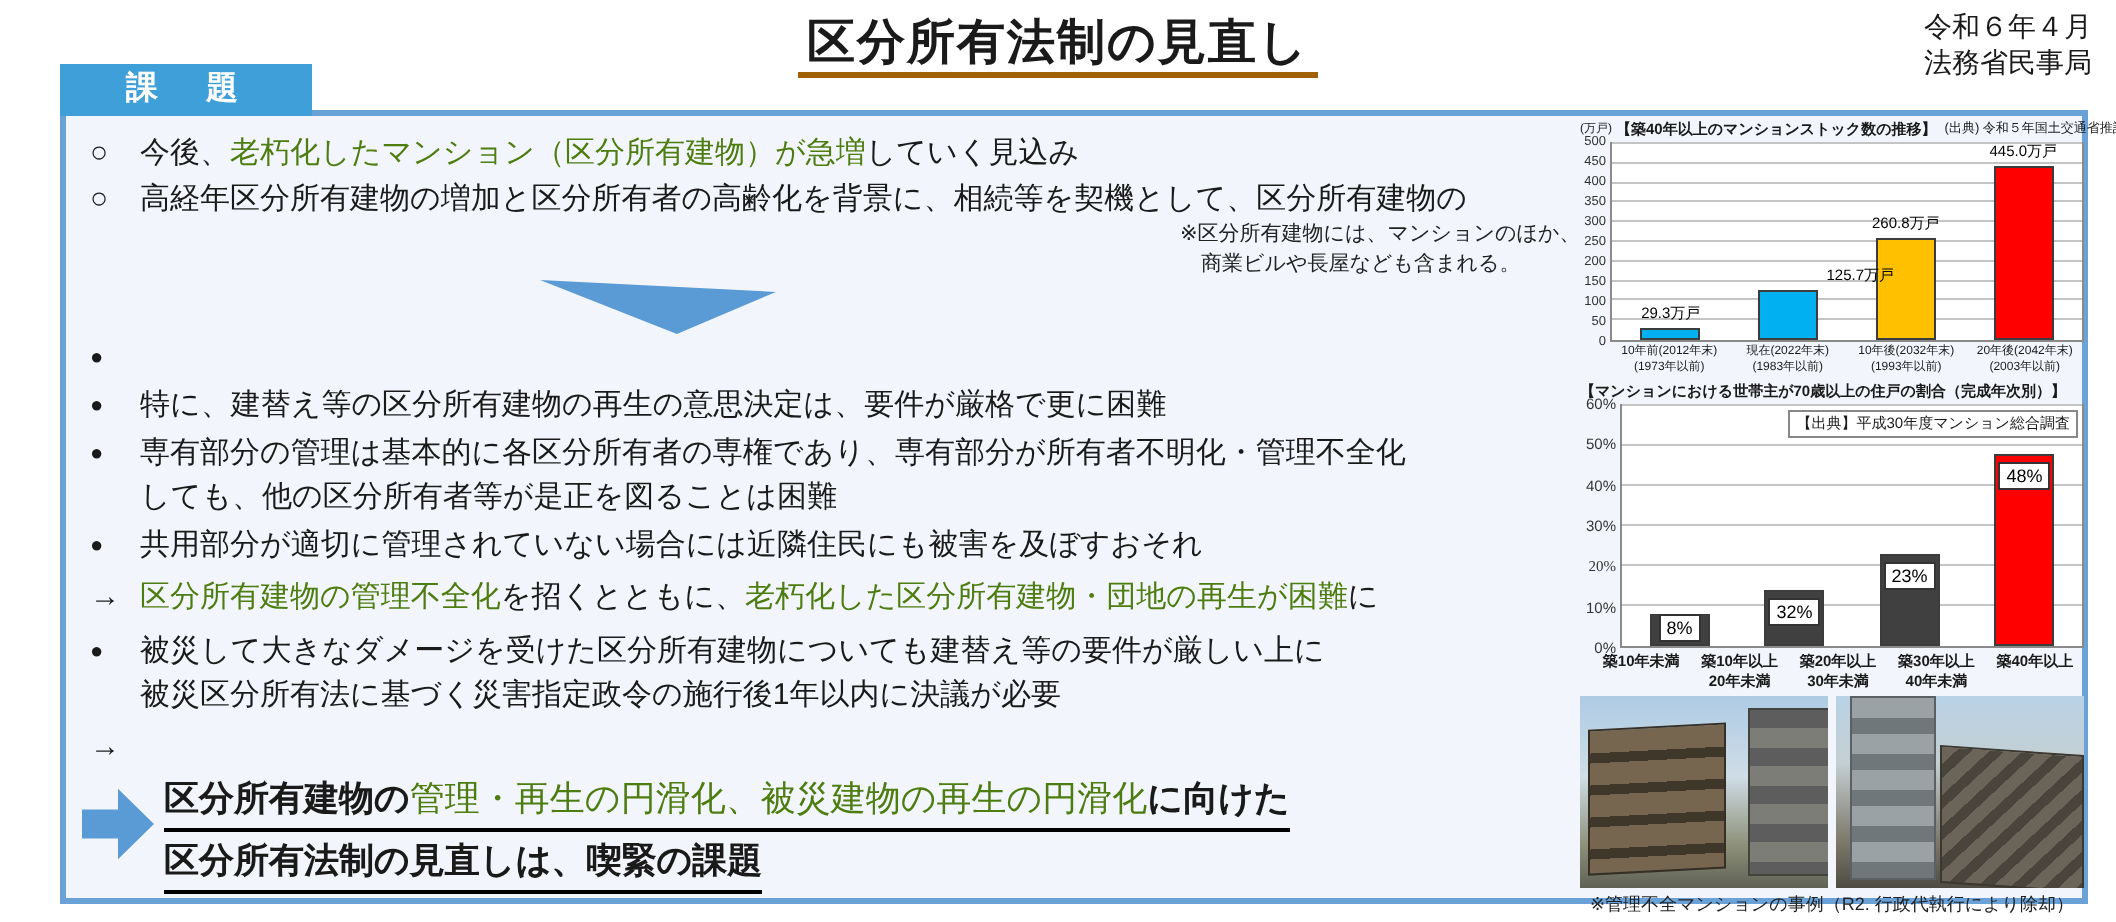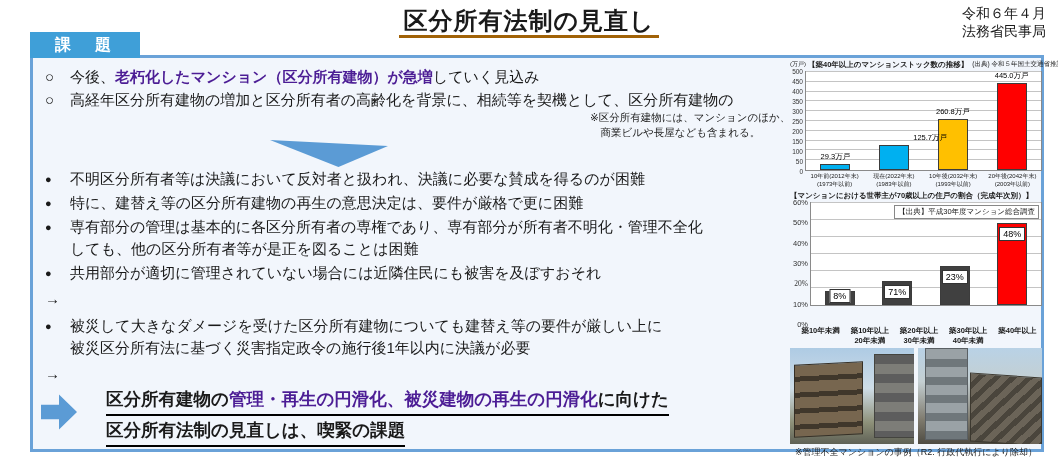--- a/index.html
+++ b/index.html
@@ -9,44 +9,44 @@
     font-family:"Liberation Sans","DejaVu Sans",sans-serif; overflow:hidden; color:#1a1a1a;
   }
   #slide { position:absolute; inset:0; }
 
   
   .title { position:absolute; top:5px; left:0; width:100%; text-align:center; font-size:24px; font-weight:bold; letter-spacing:1px; }
   .title span { border-bottom:3px solid #a16207; padding:0 4px 1px 4px; }
   .date-block { position:absolute; top:4px; right:12px; font-size:14px; line-height:18px; font-weight:500; text-align:left; }
 
   
-  .issue-tab { position:absolute; left:30px; top:32px; width:110px; height:26px; background:#3f9fd8;
+  .issue-tab { position:absolute; left:30px; top:32px; width:126px; height:26px; background:#3f9fd8;
     color:#fff; font-weight:bold; font-size:16px; text-align:center; line-height:26px; letter-spacing:4px; z-index:5; }
 
   
   .main-box { position:absolute; left:30px; top:55px; width:1014px; height:397px;
     border:3px solid #6aa2d8; background:#f2f6fc; }
 
   .text-line { display:flex; line-height:23px; font-size:15px; }
   .marker { width:25px; flex:none; }
   .marker.dot { font-size:11px; }
   .marker.arr { font-size:15px; }
-  .red-em { color:#4c1d95; font-weight:bold;margin-top:16px; }
+  .red-em { color:#4d7c0f; font-weight:normal;margin-top:16px; }
 
   .content-intro { position:absolute; left:12px; top:7px; width:748px; }
   .note { position:absolute; left:557px; top:52px; width:218px; font-size:10.5px; line-height:14.5px; white-space:pre-line; color:#222; }
   .down-arrow { position:absolute; left:237px; top:82px; width:118px; height:27px; background:#5b9bd5;
     clip-path:polygon(0 0, 100% 22%, 58% 100%); }
 
   .content-bullets { position:absolute; left:12px; top:110px; width:748px; }
   .content-bullets .text-line { line-height:22px; margin-bottom:2px; }
   .content-bullets .text-line.arrow-line { margin:4px 0 5px 0; }
   .content-bullets .text-line.cont-line { margin-top:-2px; }
 
-  .conclusion { position:absolute; left:8px; top:327px; display:flex; gap:29px; }
+  .conclusion { position:absolute; left:8px; top:327px; display:flex; gap:5px; }
   .big-arrow { width:36px; height:40px; background:#5b9bd5; margin-top:7px; flex:none;
     clip-path:polygon(0 32%, 50% 32%, 50% 6%, 100% 50%, 50% 94%, 50% 68%, 0 68%); }
   .conclusion-text { font-size:17.5px; font-weight:bold; line-height:29px; }
   .conclusion-text .u { display:table; border-bottom:2px solid #000; padding-bottom:0; }
 
   
   .right-col { position:absolute; left:757px; top:2px; width:252px; }
   .chart { position:absolute; left:0; width:252px; background:transparent; }
   .chart1 { top:0; }
   .chart2 { top:131px; }
@@ -55,21 +55,21 @@
   .chart-title { font-size:7.5px; font-weight:bold; white-space:nowrap; }
   .chart-source { font-size:6.5px; white-space:nowrap; margin-left:2px; }
   .chart-body { display:flex; }
   .ylabels { position:relative; flex:none; }
   .chart1 .ylabels { width:15px; height:100px; }
   .chart2 .ylabels { width:20px; height:122px; }
   .ylab { position:absolute; right:2px; transform:translateY(50%); font-size:6.5px; color:#333; }
   .chart2 .ylab { font-size:7.5px; }
   .plot { position:relative; flex:1; background:#fff; border:1px solid #8a8a8a; }
   .chart1 .plot { height:100px; }
-  .chart2 .plot { height:104px; }
+  .chart2 .plot { height:122px; }
   .gridline { position:absolute; left:0; right:0; height:1px; background:#c4c4c4; z-index:1; }
   .bars { position:absolute; inset:0; display:flex; justify-content:space-around; align-items:flex-end; z-index:2; }
   .bar-slot { position:relative; height:100%; display:flex; align-items:flex-end; justify-content:center; }
   .chart1 .bar-slot { width:30px; }
   .chart2 .bar-slot { width:30px; }
   .bar { width:100%; border:1px solid #3c3c3c; }
   .bar-label { position:absolute; left:50%; transform:translateX(-50%); font-size:7.5px; white-space:nowrap; z-index:3; color:#000; }
   .bar-label.boxed { background:#fff; border:1px solid #333; padding:1px 3px; font-size:9px; }
   .chart-source-box { position:absolute; top:2px; right:2px; z-index:4; background:#fff; border:1px solid #888;
     font-size:7.5px; padding:1px 3px; white-space:nowrap; }
@@ -129,40 +129,40 @@
       </div>
 
     <div class="note">※区分所有建物には、マンションのほか、
 　商業ビルや長屋なども含まれる。</div>
 
     <div class="down-arrow"></div>
 
     <div class="content-bullets">
         <div class="text-line">
           <span class="marker dot">●</span>
-          <span><span>不明区分所有者等は決議において反対者と扱われ、決議に必要な賛成を得るのが困難</span></span>
         </div>
         <div class="text-line">
           <span class="marker dot">●</span>
           <span><span>特に、建替え等の区分所有建物の再生の意思決定は、要件が厳格で更に困難</span></span>
         </div>
         <div class="text-line">
           <span class="marker dot">●</span>
           <span><span>専有部分の管理は基本的に各区分所有者の専権であり、専有部分が所有者不明化・管理不全化</span></span>
         </div>
         <div class="text-line cont-line">
           <span class="marker"></span>
           <span><span>しても、他の区分所有者等が是正を図ることは困難</span></span>
         </div>
         <div class="text-line">
           <span class="marker dot">●</span>
           <span><span>共用部分が適切に管理されていない場合には近隣住民にも被害を及ぼすおそれ</span></span>
         </div>
         <div class="text-line arrow-line">
           <span class="marker arr">→</span>
+          <span><span class="red-em">区分所有建物の管理不全化</span><span>を招くとともに、</span><span class="red-em">老朽化した区分所有建物・団地の再生が困難</span><span>に</span></span>
         </div>
         <div class="text-line">
           <span class="marker dot">●</span>
           <span><span>被災して大きなダメージを受けた区分所有建物についても建替え等の要件が厳しい上に</span></span>
         </div>
         <div class="text-line cont-line">
           <span class="marker"></span>
           <span><span>被災区分所有法に基づく災害指定政令の施行後1年以内に決議が必要</span></span>
         </div>
         <div class="text-line arrow-line">
@@ -266,21 +266,21 @@
             </div>
           <div class="plot">
             <div class="chart-source-box chart-source">【出典】平成30年度マンション総合調査</div>
             <div class="bars">
                 <div class="bar-slot">
                   <div class="bar" style="height: 13.3333%; background: rgb(64, 64, 64);"></div>
                   <div class="bar-label boxed" style="bottom: max(2px, 13.3333% - 18px);">8%</div>
                 </div>
                 <div class="bar-slot">
                   <div class="bar" style="height: 23.3333%; background: rgb(64, 64, 64);"></div>
-                  <div class="bar-label boxed" style="bottom: max(2px, 23.3333% - 18px);">71%</div>
+                  <div class="bar-label boxed" style="bottom: max(2px, 23.3333% - 18px);">32%</div>
                 </div>
                 <div class="bar-slot">
                   <div class="bar" style="height: 38.3333%; background: rgb(64, 64, 64);"></div>
                   <div class="bar-label boxed" style="bottom: max(2px, 38.3333% - 18px);">23%</div>
                 </div>
                 <div class="bar-slot">
                   <div class="bar" style="height: 80%; background: rgb(255, 0, 0);"></div>
                   <div class="bar-label boxed" style="bottom: max(2px, 80% - 18px);">48%</div>
                 </div>
               </div>

